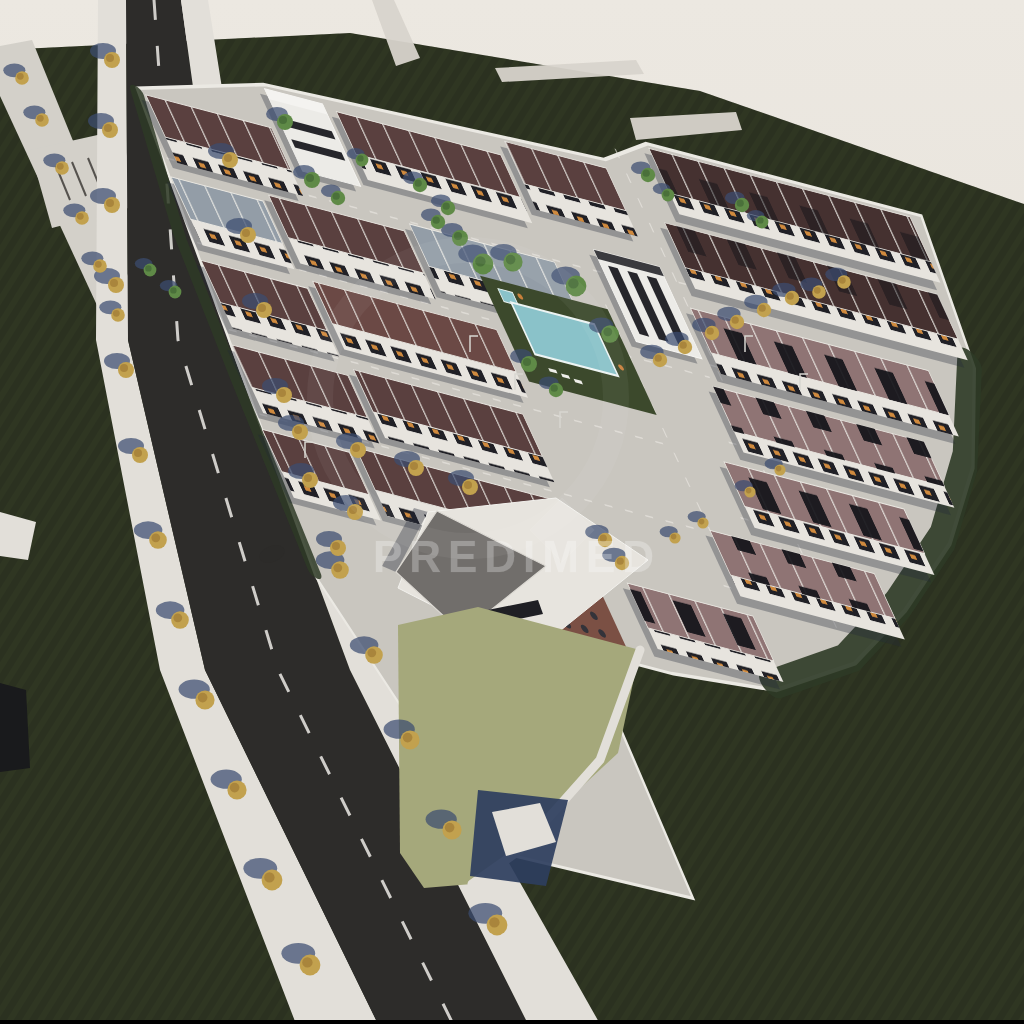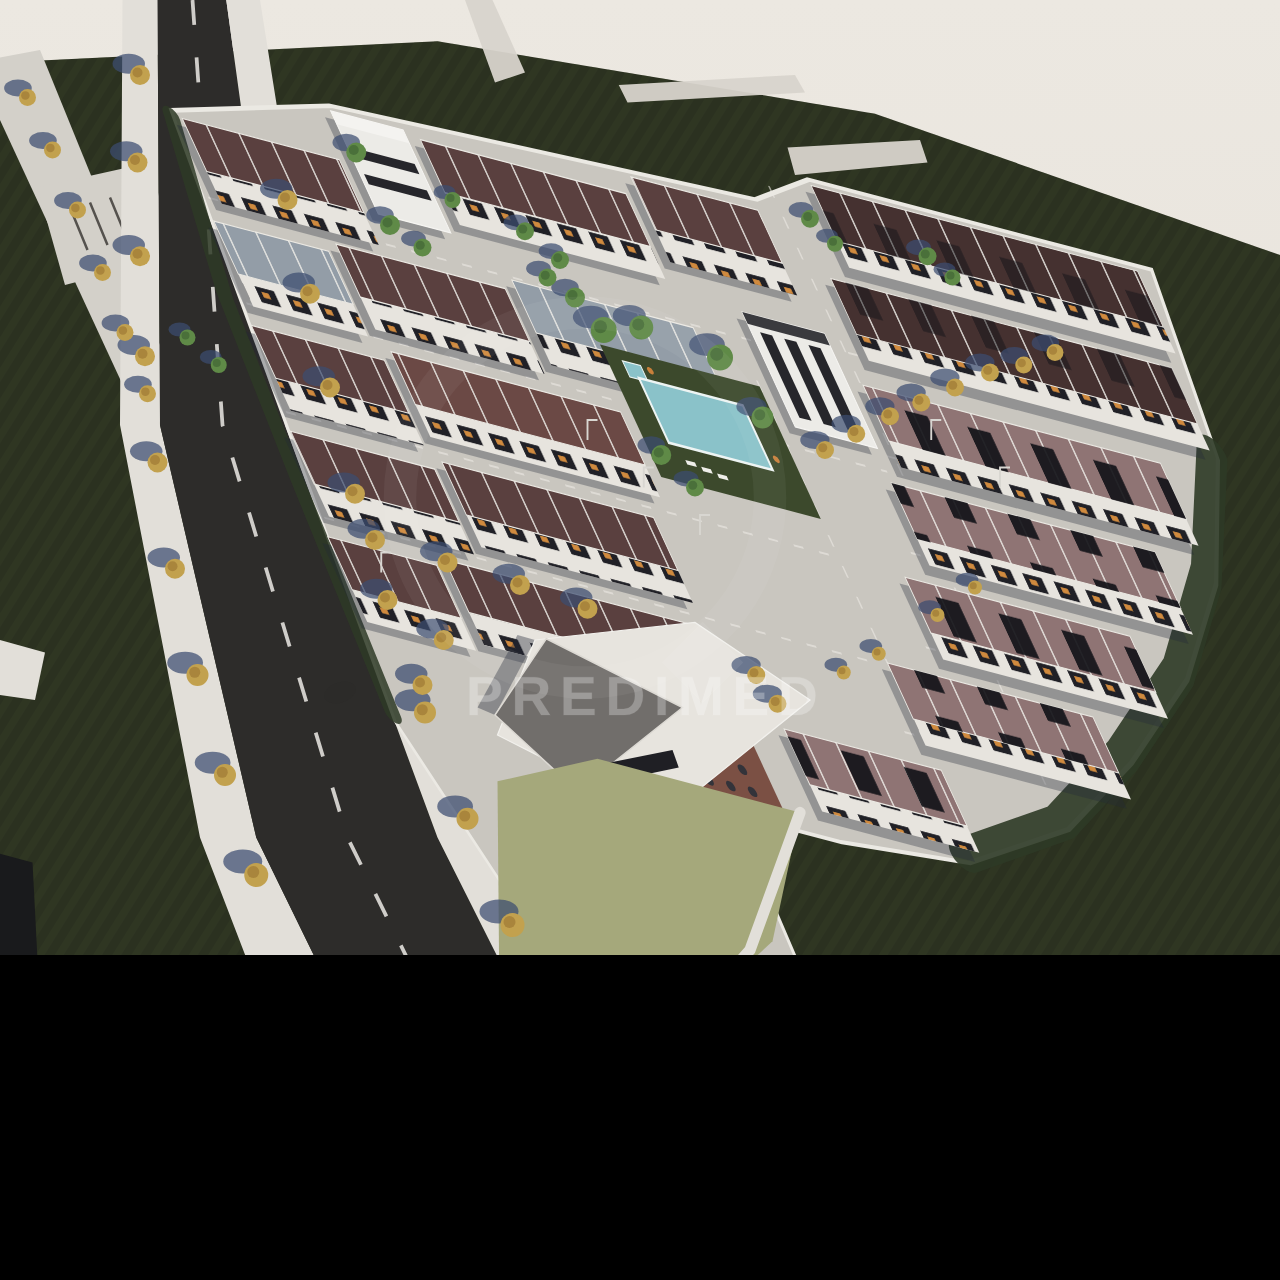--- a/index.html
+++ b/index.html
@@ -1,16 +1,16 @@
 <!DOCTYPE html>
 <html style="--sky_top: #ece8e1; --sky_bottom: #e3ded6; --field: #2b3120; --field_stripe: #3a4129; --strip_light: #d8d4cc; --road_light: #d3d0c9; --sidewalk: #e2dfd9; --asphalt: #2d2c2a; --dash: #eceae5; --base: #c9c6bf; --base_edge: #ebe9e3; --hedge: #2e3a26; --wall: #e7e4de; --dark_band: #26262b; --white_bldg: #ecebe7; --roof_maroon: #5a403f; --roof_maroon_dark: #453130; --roof_mauve: #8f7474; --roof_slate: #939da7; --roof_brown: #6b4945; --pool_lawn: #3c492c; --pool_water: #8ac2c9; --lawn_olive: #a5a87b; --patio_brown: #7b5044; --table_dark: #33333a; --commercial_roof: #716e6b; --blue_wedge: #2e3e5e; --tree_green: #5f8a47; --tree_green_dark: #4a703a; --tree_autumn: #c2a14e; --tree_autumn_dark: #a9853c; --shadow_blue: #3b4c70; --block_shadow: #232838; --watermark_color: #ffffff;"><head>
 <meta charset="utf-8">
 <style>
   html,body{margin:0;padding:0;background:#000;}
-  #stage{width:1024px;height:764px;position:relative;overflow:hidden;font-family:"Liberation Sans", sans-serif;}
+  #stage{width:1024px;height:1020px;position:relative;overflow:hidden;font-family:"Liberation Sans", sans-serif;}
   svg{display:block;}
   .sky{fill:url(#skyg);}
   .field{fill:var(--field);}
   .ftex{fill:url(#fstripe);}
   .striplight{fill:var(--strip_light);opacity:.95;}
   .roadlight{fill:var(--road_light);}
   .sidewalk{fill:var(--sidewalk);}
   .asphalt{fill:var(--asphalt);}
   .dashline{stroke:var(--dash);stroke-width:3;fill:none;stroke-dasharray:20 26;opacity:.85;}
   .dash2{stroke:var(--dash);stroke-width:1.5;fill:none;stroke-dasharray:8 13;opacity:.6;}

